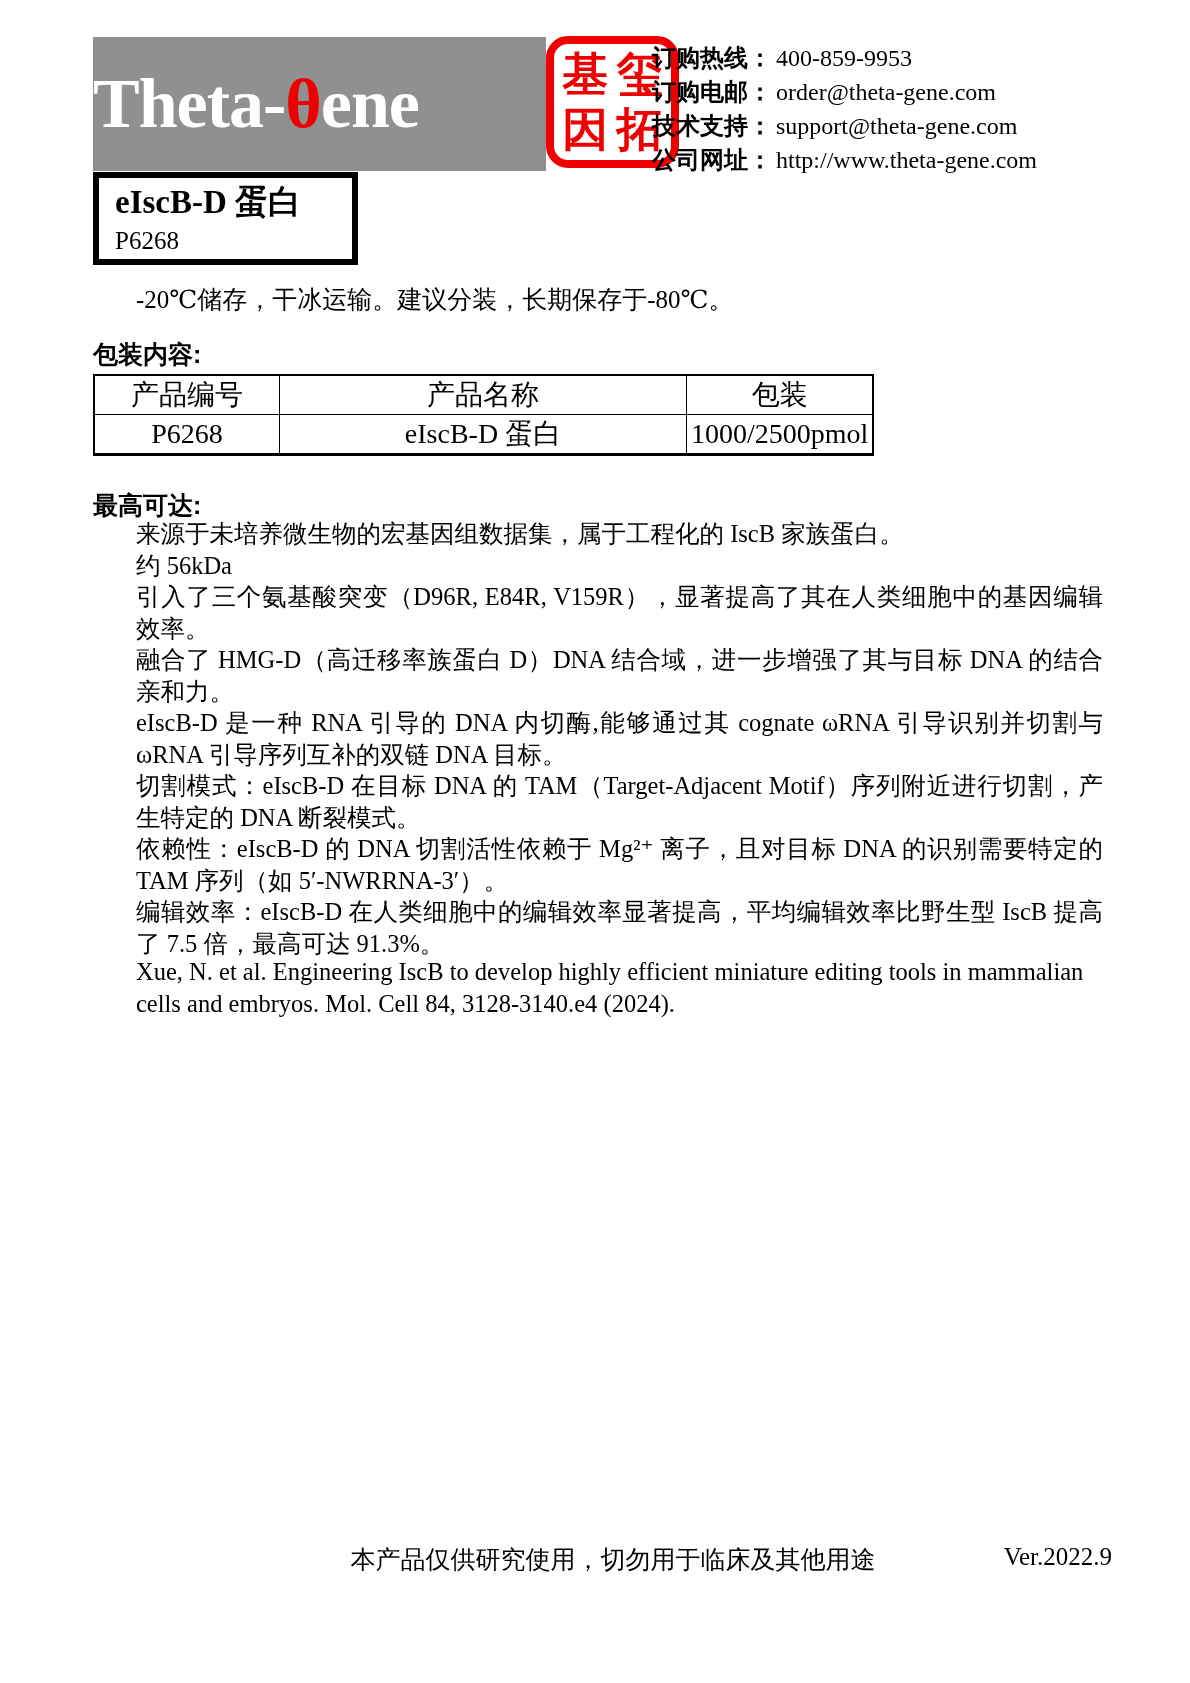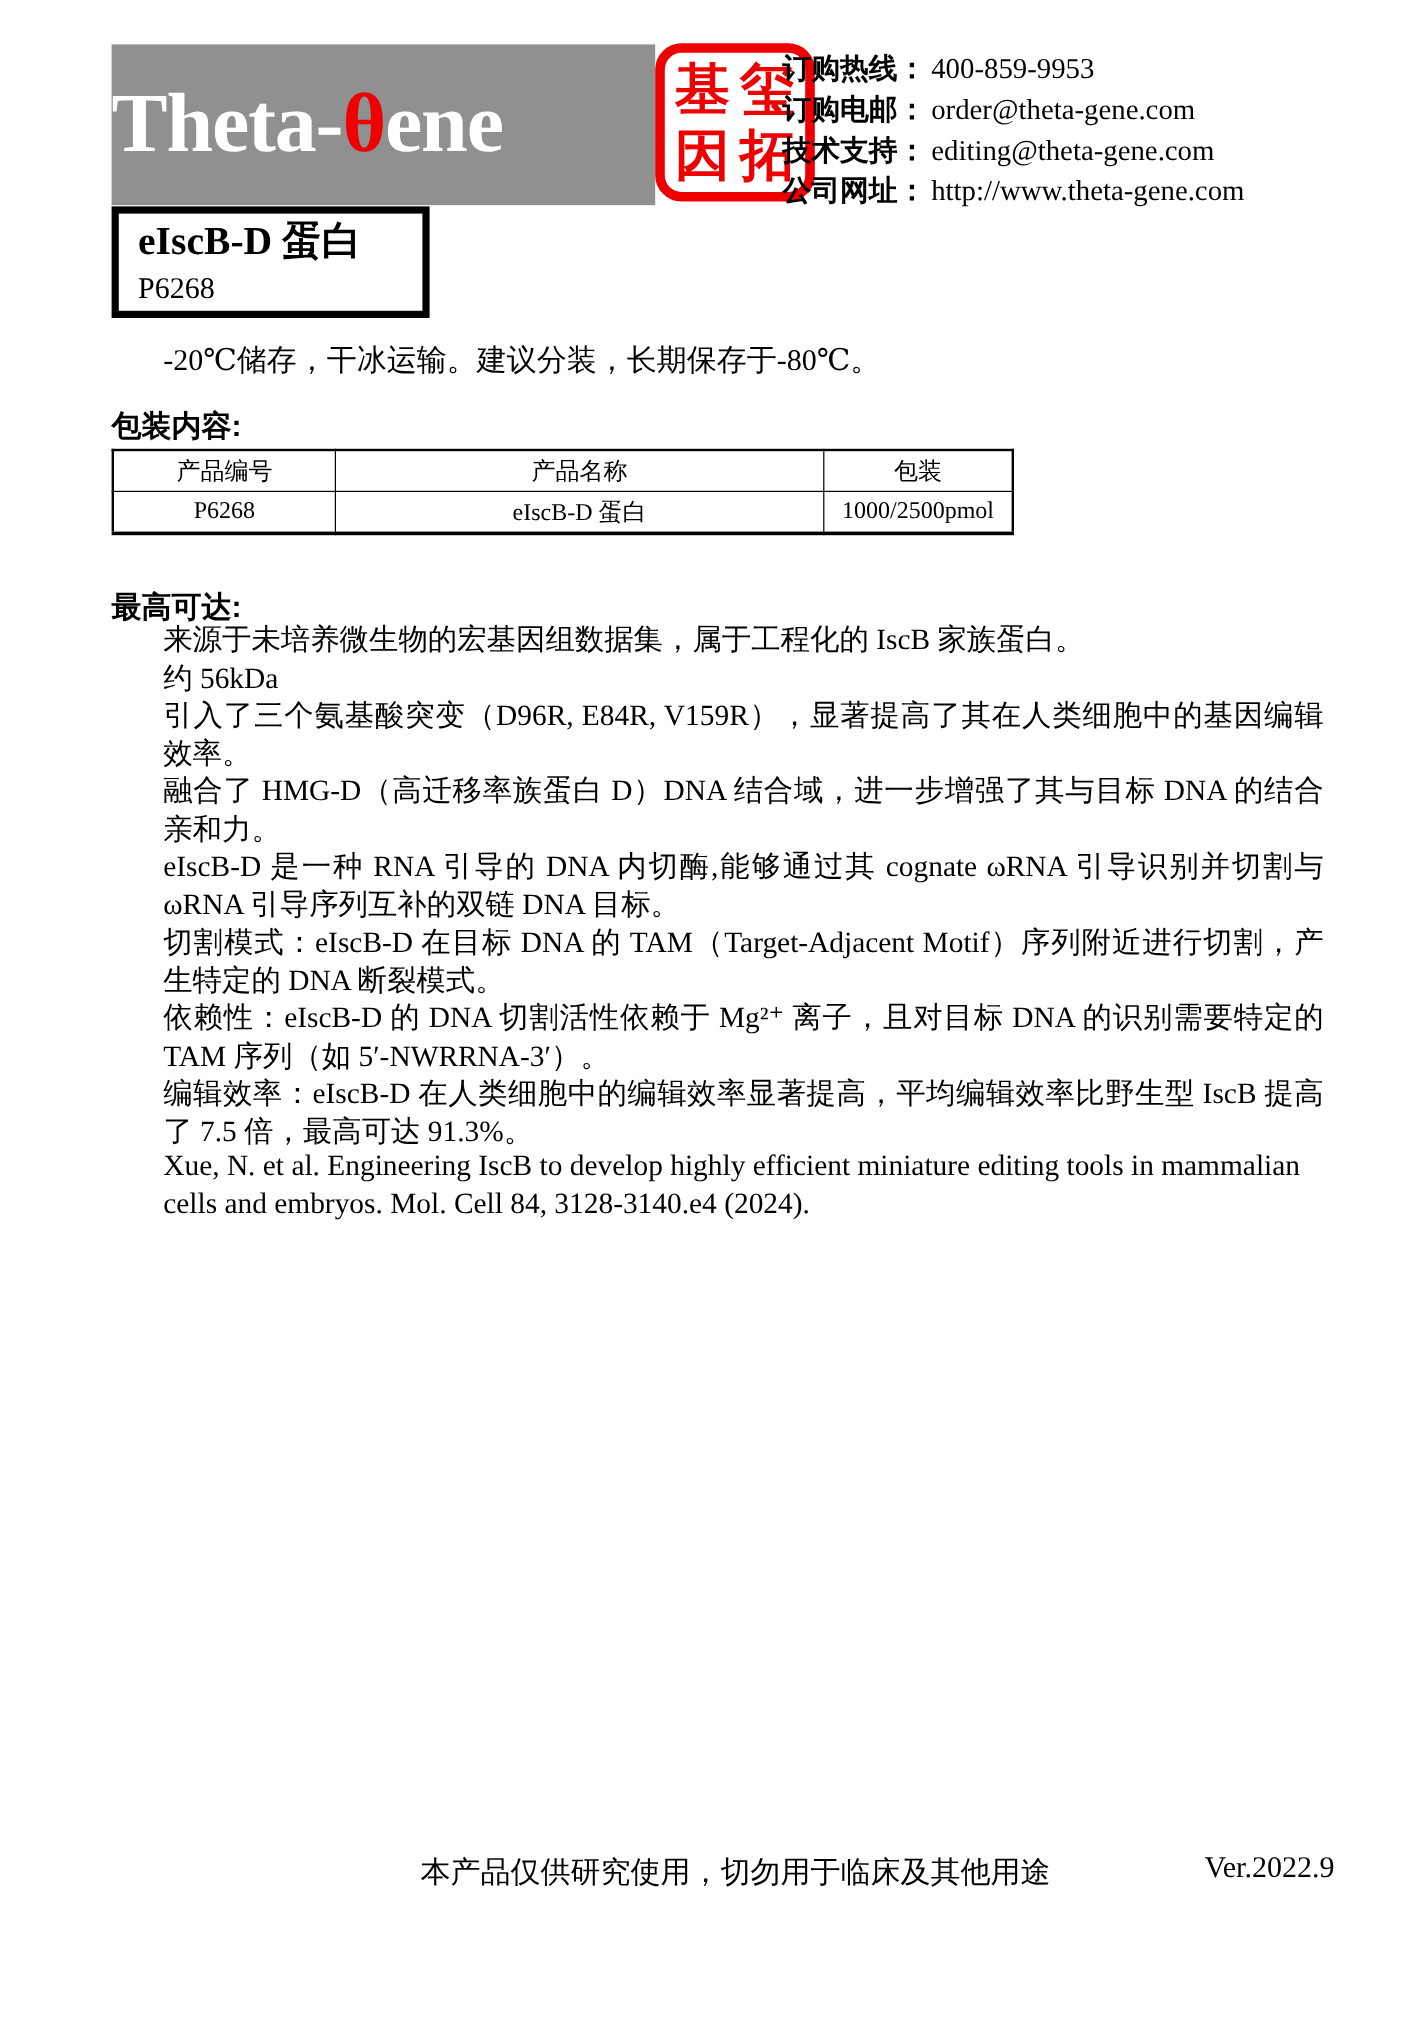--- a/index.html
+++ b/index.html
@@ -43,21 +43,21 @@
   
   .pack-heading{
     position:absolute;left:93px;top:338px;font-size:25px;font-weight:bold;
     font-family:"Liberation Sans","DejaVu Sans",sans-serif;
   }
   .pack-table{
     position:absolute;left:93px;top:374px;border-collapse:collapse;background:#fff;
     border:2px solid #000;border-bottom-width:3px;
   }
   .pack-table th,.pack-table td{
-    border:1.5px solid #000;font-weight:normal;font-size:20px;text-align:center;
+    border:1.5px solid #000;font-weight:normal;font-size:28px;text-align:center;
     height:33px;padding:0 4px;margin-top:23px;
   }
   .col-code{width:176px;}
   .col-name{width:398px;}
   .col-pack{width:148px;}
   
   .intro-heading{
     position:absolute;left:93px;top:489px;font-size:25px;font-weight:bold;
     font-family:"Liberation Sans","DejaVu Sans",sans-serif;
   }
@@ -94,21 +94,21 @@
   </div>
 
   <div class="contacts">
     <div class="contact-row">
       <span class="contact-label">订购热线：</span><span class="contact-value">400-859-9953</span>
     </div>
     <div class="contact-row">
       <span class="contact-label">订购电邮：</span><span class="contact-value">order@theta-gene.com</span>
     </div>
     <div class="contact-row">
-      <span class="contact-label">技术支持：</span><span class="contact-value">editing@theta-gene.com</span>
+      <span class="contact-label">技术支持：</span><span class="contact-value">support@theta-gene.com</span>
     </div>
     <div class="contact-row">
       <span class="contact-label">公司网址：</span><span class="contact-value">http://www.theta-gene.com</span>
     </div>
   </div>
 
   <div class="title-box">
     <div class="product-title">eIscB-D 蛋白</div>
     <div class="product-code">P6268</div>
   </div>

